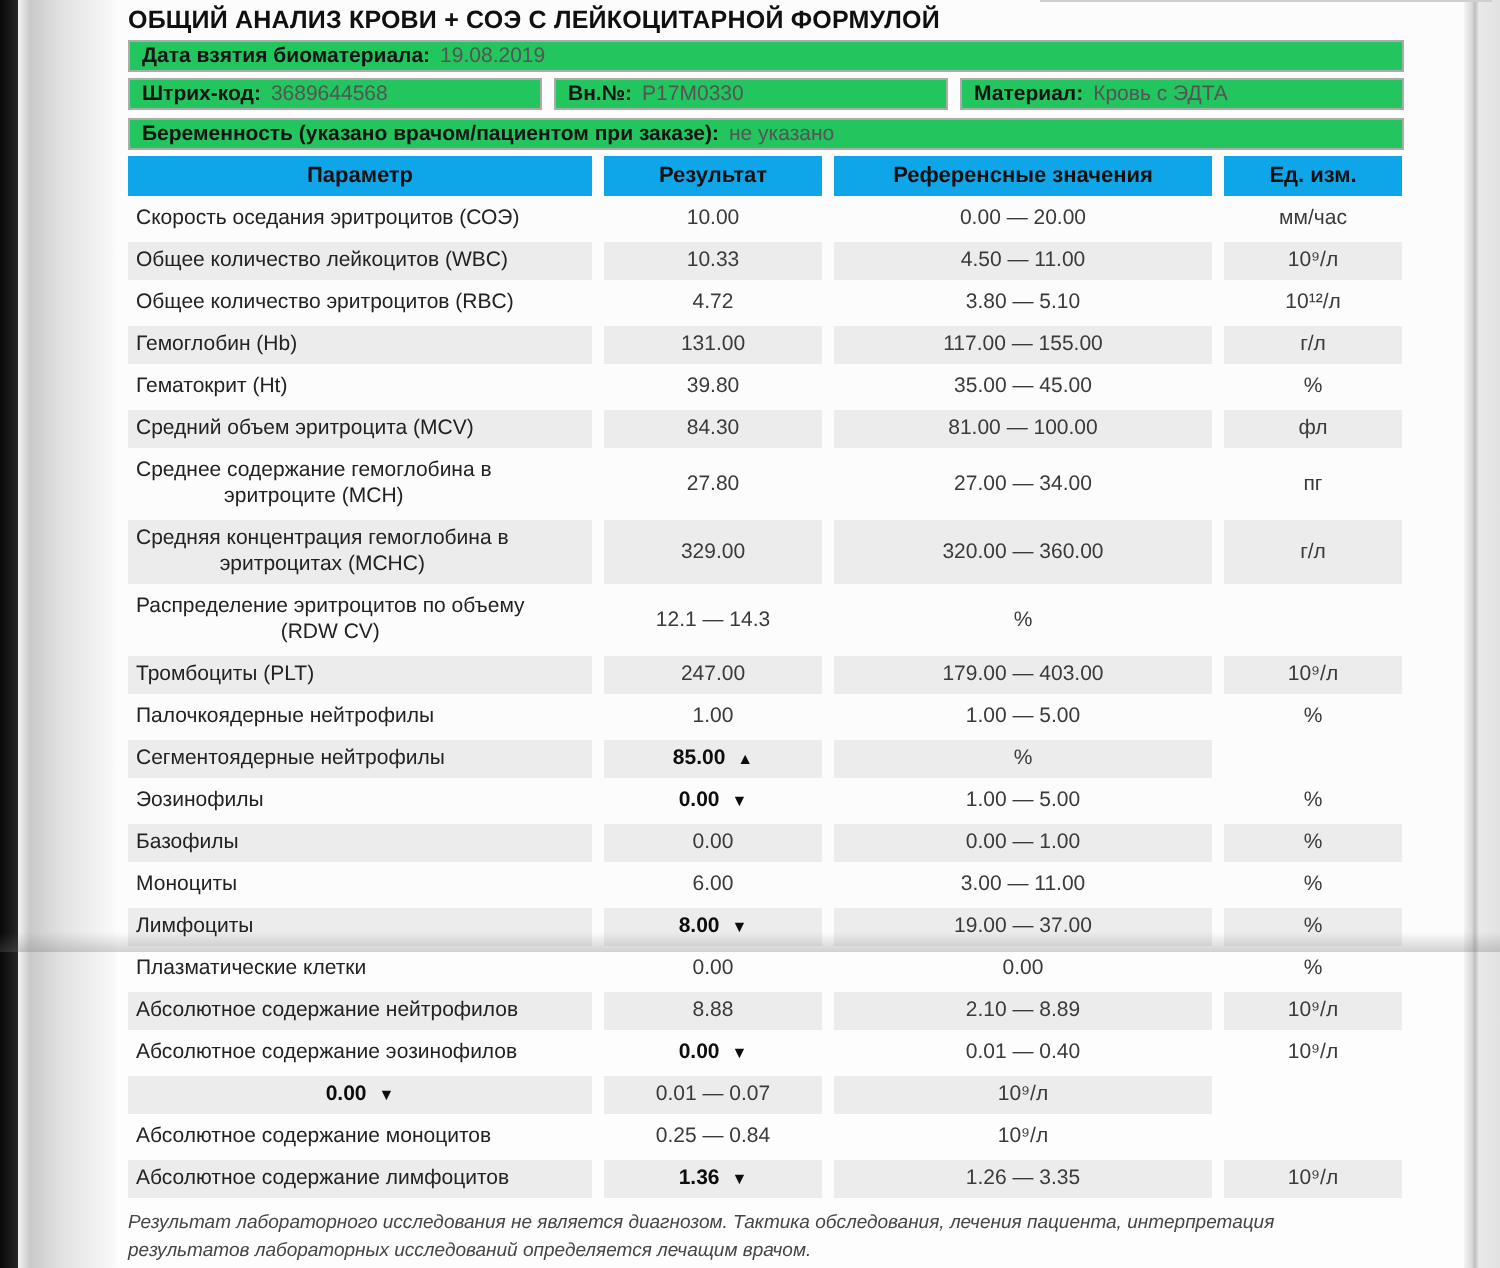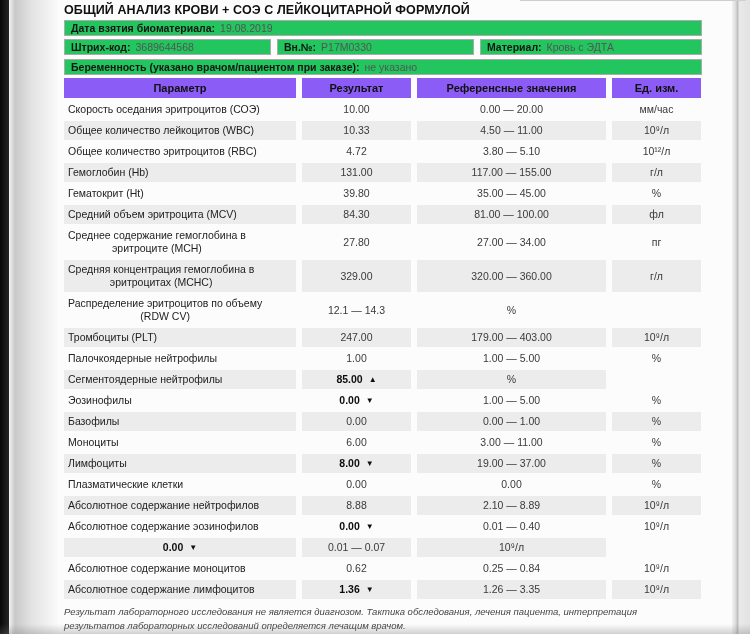--- a/index.html
+++ b/index.html
@@ -1,21 +1,21 @@
 <!DOCTYPE html>
 <html><head>
 <meta charset="utf-8">
 <style>
   html,body{margin:0;padding:0;}
   body{
     width:750px;height:634px;overflow:hidden;
     font-family:"Liberation Sans","DejaVu Sans",sans-serif;
     background:#fdfdfd;
   }
-  .screen{position:relative;width:750px;height:634px;background:#fcfcfc;}
+  .screen{position:relative;width:750px;height:476px;background:#fcfcfc;}
 
   
   .edge-left-black{position:absolute;left:0;top:0;width:9px;height:634px;
     background:linear-gradient(90deg,#080808,#262626);}
   .edge-left-gray{position:absolute;left:9px;top:0;width:49px;height:634px;
     background:linear-gradient(90deg,#f4f4f4 0%,#c9c9c9 12%,#e2e2e2 45%,#fafafa 100%);}
   .edge-right{position:absolute;left:732px;top:0;width:18px;height:634px;
     background:linear-gradient(90deg,#f3f3f3 0%,#dadada 22%,#bdbdbd 30%,#e9e9e9 42%,#e2e2e2 100%);}
   .bottom-shade{position:absolute;left:0;bottom:0;width:750px;height:10px;
     background:linear-gradient(180deg,rgba(120,120,120,0) 0%,rgba(110,110,110,0.30) 100%);}
@@ -38,21 +38,21 @@
 
   
   .t-row{display:grid;grid-template-columns:232px 109px 189px 89px;column-gap:6px;
     margin-bottom:2px;}
   .t-row .c{box-sizing:border-box;min-height:19px;display:flex;align-items:center;
     justify-content:center;font-size:10.5px;color:#3a3a3a;padding:3px 4px;line-height:13px;
     background:transparent;text-align:center;}
   .t-row.alt .c{background:#ececec;}
   .t-row .c.param{justify-content:flex-start;text-align:center;color:#222;white-space:pre-line;}
   .t-row.head{margin-bottom:2px;}
-  .t-row.head .c{background:#8b5cf6;font-weight:bold;color:#111;font-size:11px;min-height:20px;}
+  .t-row.head .c{background:#0ea5e9;font-weight:bold;color:#111;font-size:11px;min-height:20px;}
   .t-row.head .c.param{justify-content:center;text-align:center;white-space:nowrap;}
   .c.result .val{color:#3a3a3a;}
   .c.result.emph .val{font-weight:bold;color:#0d0d0d;}
   .c.result .flag{font-size:8px;color:#0d0d0d;margin-left:6px;line-height:1;}
 
   .doc-footer{margin-top:6px;width:632px;font-size:9.5px;font-style:italic;
     color:#454545;line-height:1.45;}
 </style>
 </head>
 <body>
@@ -258,23 +258,20 @@
           <div class="t-row alt">
             <div class="c result emph">
               <span class="val">0.00</span>
               <span class="flag">▼</span>
             </div>
             <div class="c ref">0.01 — 0.07</div>
             <div class="c unit">10⁹/л</div>
           </div>
           <div class="t-row">
             <div class="c param">Абсолютное содержание моноцитов</div>
-            <div class="c result">
-              <span class="val">0.62</span>
-            </div>
             <div class="c ref">0.25 — 0.84</div>
             <div class="c unit">10⁹/л</div>
           </div>
           <div class="t-row alt">
             <div class="c param">Абсолютное содержание лимфоцитов</div>
             <div class="c result emph">
               <span class="val">1.36</span>
               <span class="flag">▼</span>
             </div>
             <div class="c ref">1.26 — 3.35</div>

